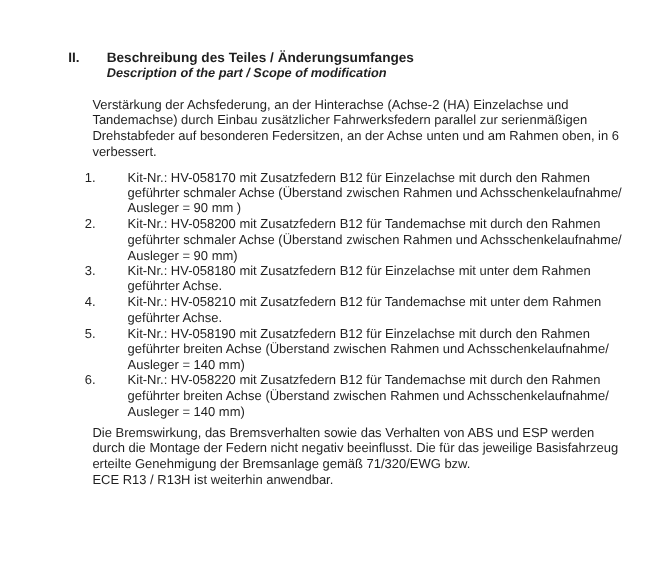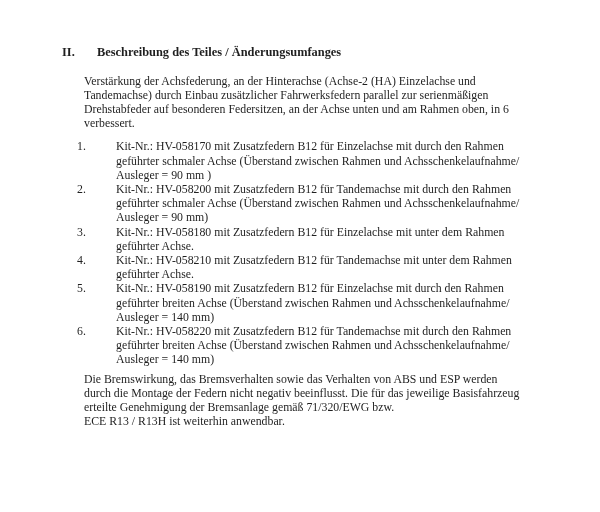--- a/index.html
+++ b/index.html
@@ -3,21 +3,21 @@
 <meta charset="utf-8">
 <style>
   * { margin: 0; padding: 0; box-sizing: border-box; }
   html, body { background: #ffffff; }
   .page {
     position: relative;
     width: 600px;
     height: 512px;
     background: #ffffff;
     overflow: hidden;
-    font-family: Liberation Serif, serif;
+    font-family: Liberation Sans, sans-serif;
     color: #1f1f1f;
     font-size: 11.8px;
     line-height: 14.2px;
   }
   .content {
     padding: 45px 50px 0 60px;
   }
   
   .heading-row {
     display: flex;
@@ -57,20 +57,21 @@
 </head>
 <body>
 
 <div class="page">
   <div class="content">
 
     <div class="heading-row">
       <div class="heading-num">II.</div>
       <div>
         <div>Beschreibung des Teiles / Änderungsumfanges</div>
+        <div class="heading-title-en">Description of the part / Scope of modification</div>
       </div>
     </div>
 
     <div class="para">
       <div class="para-line">Verstärkung der Achsfederung, an der Hinterachse (Achse-2 (HA) Einzelachse und</div>
       <div class="para-line">Tandemachse) durch Einbau zusätzlicher Fahrwerksfedern parallel zur serienmäßigen</div>
       <div class="para-line">Drehstabfeder auf besonderen Federsitzen, an der Achse unten und am Rahmen oben, in 6</div>
       <div class="para-line">verbessert.</div>
     </div>
 

